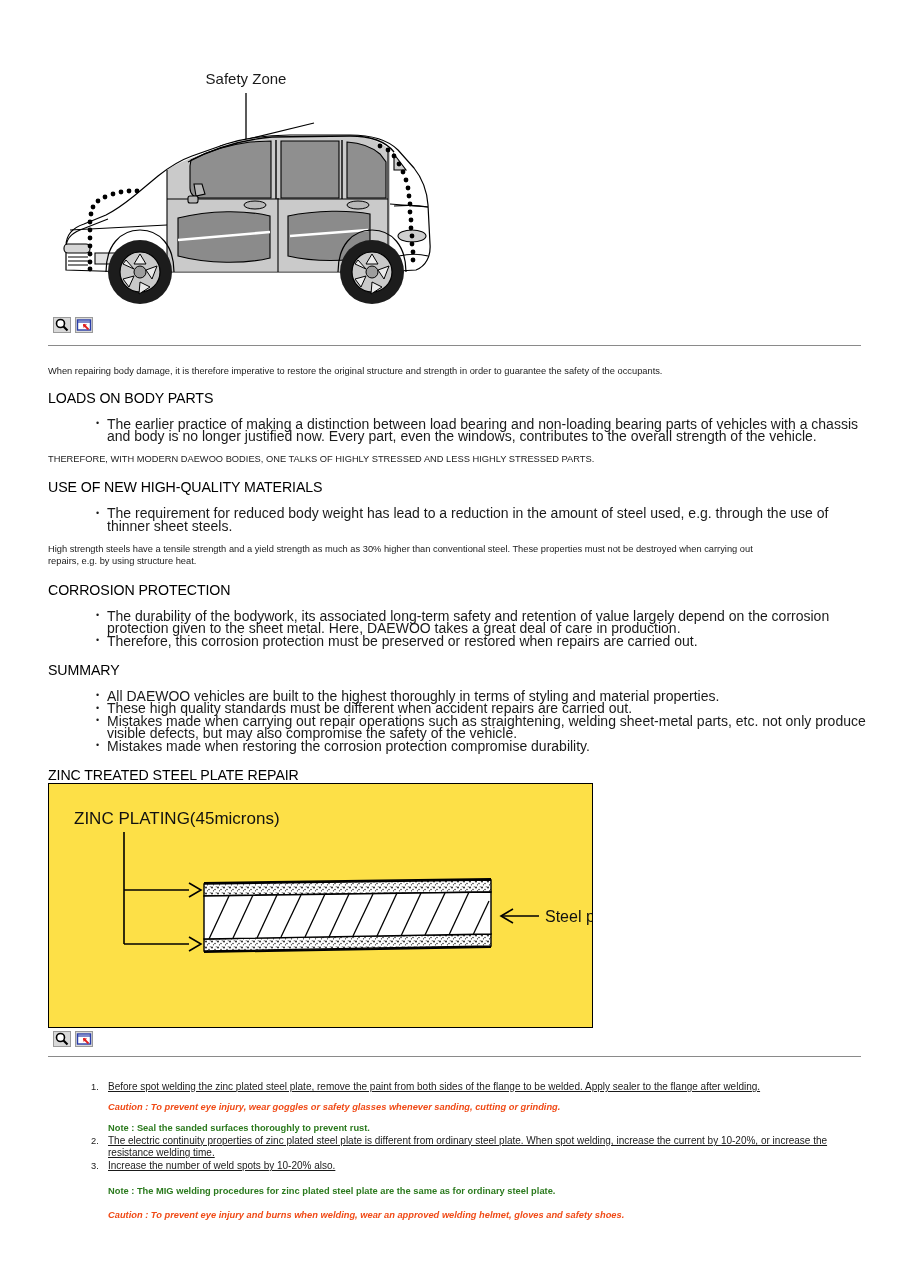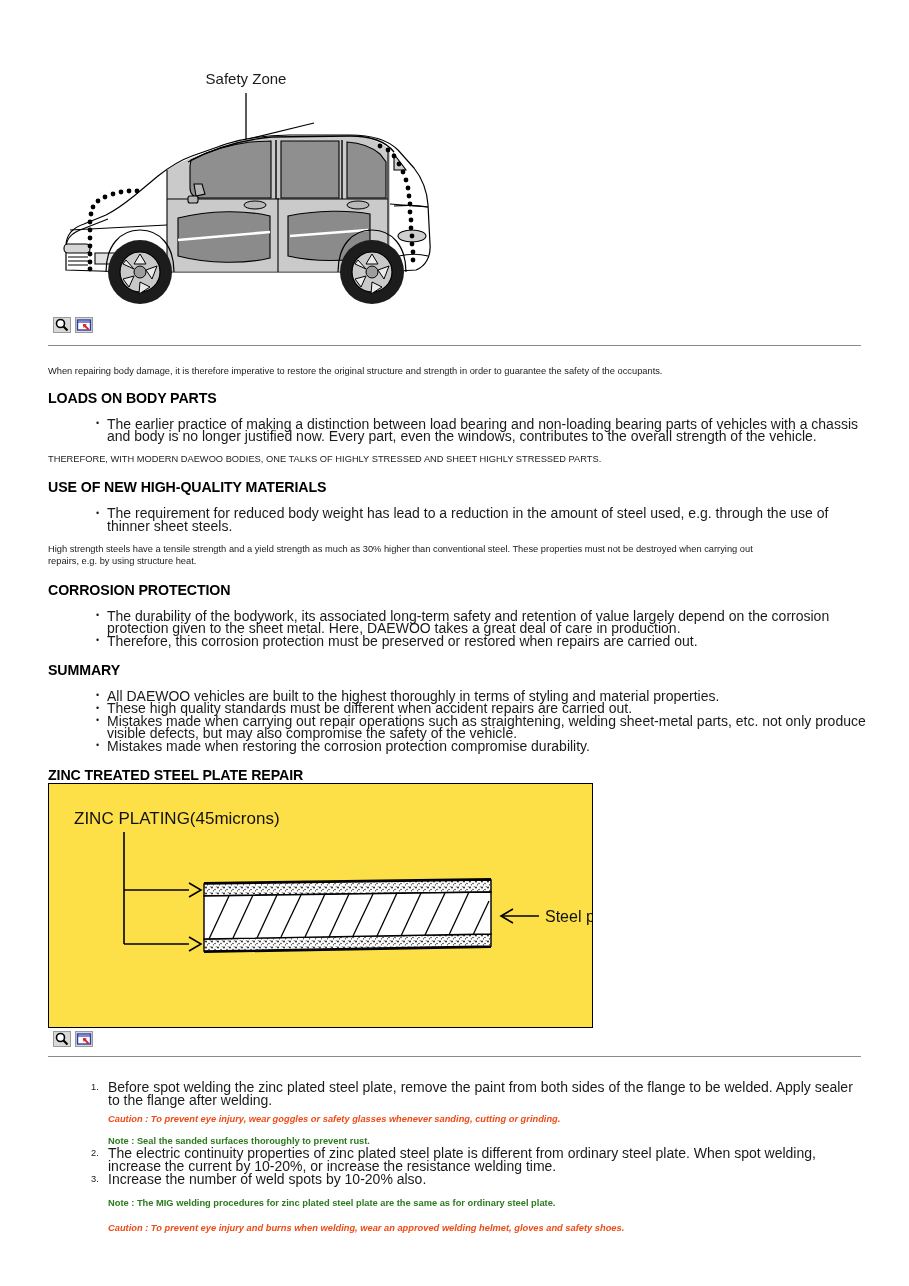--- a/index.html
+++ b/index.html
@@ -72,21 +72,21 @@
     width: 818px;
   }
   p.body-text {
     font-size: 9.3px;
     line-height: 12.6px;
     margin: 0;
     color: #1a1a1a;
   }
   h2.section {
     font-size: 14.2px;
-    font-weight: bold;
+    font-weight: normal;
     margin: 0;
     color: #000;
     letter-spacing: -0.1px;
   }
   ul.bullets {
     margin: 0;
     padding: 0 0 0 48px;
     list-style: none;
   }
   ul.bullets li {
@@ -134,23 +134,24 @@
   ol.numlist {
     margin: 0;
     padding: 0;
     list-style: none;
     counter-reset: step;
   }
   ol.numlist > li.step {
     counter-increment: step;
     position: relative;
     padding-left: 20px;
-    font-size: 14px;
+    font-size: 10px;
     line-height: 12.6px;
     color: #1a1a1a;
+    text-decoration: underline;
   }
   ol.numlist > li.step::before {
     content: counter(step) ".";
     position: absolute;
     left: 3px;
     top: 0;
     font-size: 9.3px;
   }
   .caution {
     color: #f04a16;
@@ -350,21 +351,21 @@
 
     <p class="body-text">When repairing body damage, it is therefore imperative to restore the original structure and strength in order to guarantee the safety of the occupants.</p>
 
     <div class="sp-12"></div>
     <h2 class="section">LOADS ON BODY PARTS</h2>
     <div class="sp-12"></div>
     <ul class="bullets">
       <li>The earlier practice of making a distinction between load bearing and non-loading bearing parts of vehicles with a chassis and body is no longer justified now. Every part, even the windows, contributes to the overall strength of the vehicle.</li>
     </ul>
     <div class="sp-10"></div>
-    <p class="body-text">THEREFORE, WITH MODERN DAEWOO BODIES, ONE TALKS OF HIGHLY STRESSED AND SHEET HIGHLY STRESSED PARTS.</p>
+    <p class="body-text">THEREFORE, WITH MODERN DAEWOO BODIES, ONE TALKS OF HIGHLY STRESSED AND LESS HIGHLY STRESSED PARTS.</p>
 
     <div class="sp-14"></div>
     <h2 class="section">USE OF NEW HIGH-QUALITY MATERIALS</h2>
     <div class="sp-12"></div>
     <ul class="bullets">
       <li>The requirement for reduced body weight has lead to a reduction in the amount of steel used, e.g. through the use of thinner sheet steels.</li>
     </ul>
     <div class="sp-10"></div>
     <p class="body-text">High strength steels have a tensile strength and a yield strength as much as 30% higher than conventional steel. These properties must not be destroyed when carrying out</p>
     <p class="body-text">repairs, e.g. by using structure heat.</p>

